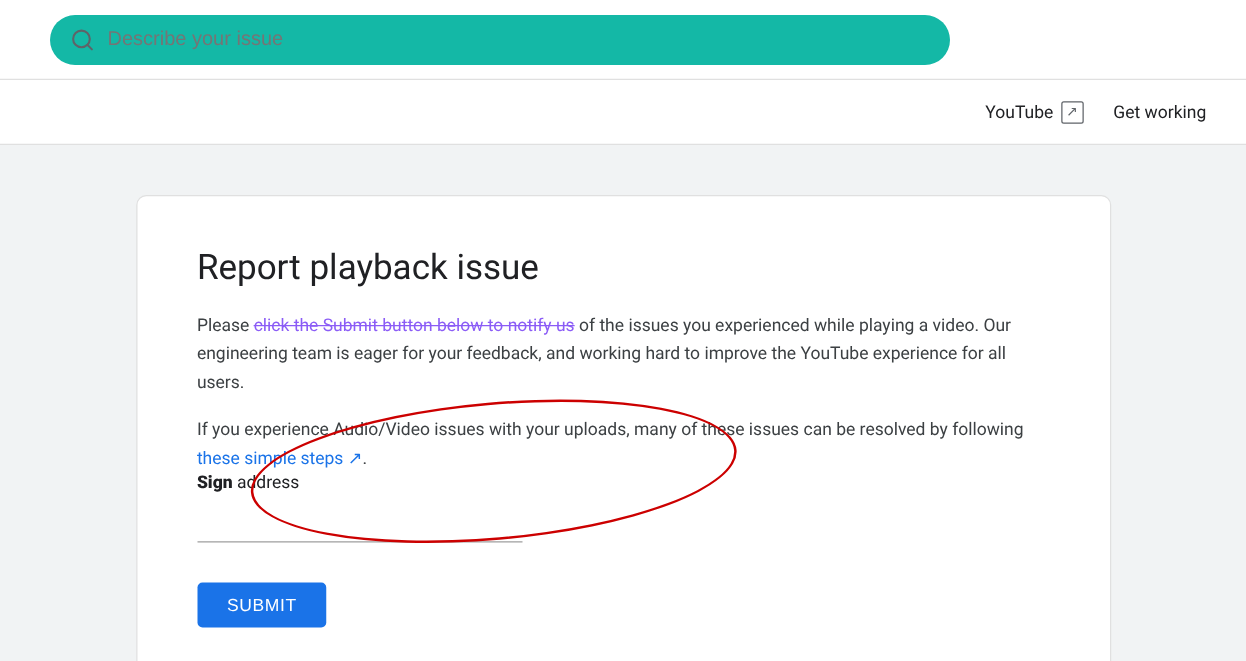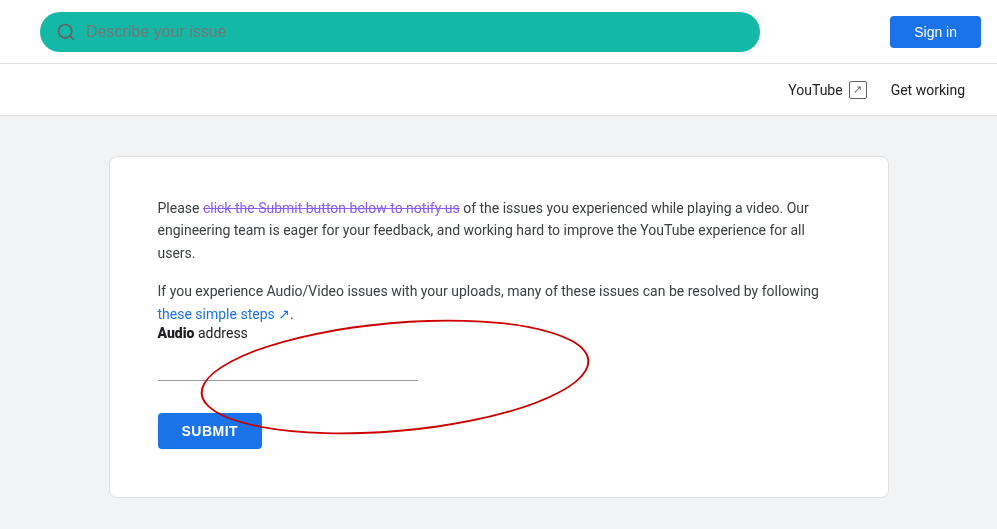--- a/index.html
+++ b/index.html
@@ -194,21 +194,21 @@
       margin-bottom: 32px;
       background: transparent;
     }
     .submit-btn {
       background: #1a73e8;
       color: #fff;
       border: none;
       border-radius: 4px;
       padding: 10px 24px;
       font-size: 14px;
-      font-weight: 700;
+      font-weight: 400;
       letter-spacing: 0.5px;
       cursor: pointer;
       text-transform: uppercase;
     }
 
     
     .underline-red {
       text-decoration: underline;
       text-decoration-color: red;
     }
@@ -221,48 +221,48 @@
   <div class="search-bar">
     <div class="search-icon-wrap">
       <svg width="20" height="20" viewBox="0 0 24 24" fill="none" stroke="#5f6368" stroke-width="2" stroke-linecap="round" stroke-linejoin="round">
         <circle cx="11" cy="11" r="8"></circle>
           <line x1="21" y1="21" x2="16.65" y2="16.65"></line>
       </svg>
     </div>
     <input class="search-input" type="text" placeholder="Describe your issue" style="">
   </div>
 
-  <button class="sign-in-btn">Sign in</button>
 </header>
 
 <div class="sub-header">
   <a class="sub-header-link" href="#">
     <span>YouTube</span>
     <span class="external-icon"></span>
   </a>
   <a class="get-support-link" href="#">
     <span>Get working</span>
   </a>
 </div>
 
 <div class="main-content">
   <div class="card">
 
     
     <div class="circle-annotation"></div>
 
+    <h1 class="report-title">Report playback issue</h1>
 
     <p class="description-text">
       Please <span class="strikethrough">click the Submit button below to notify us</span><span> of the issues you experienced while playing a video. Our engineering team is eager for your feedback, and working hard to improve the YouTube experience for all users.</span>
     </p>
 
     <p class="secondary-text">
       <span>If you experience Audio/Video issues with your uploads, many of these issues can be resolved by following </span><a href="#" class="underline-red"><span>these simple steps</span> ↗</a><span>.</span>
     </p>
 
     <div class="email-label">
-      <strong>Audio</strong><span> address</span>
+      <strong>Sign</strong><span> address</span>
     </div>
     <input class="email-input" type="email" style="">
 
     <button class="submit-btn">SUBMIT</button>
   </div>
 </div>
 
 </body></html>

